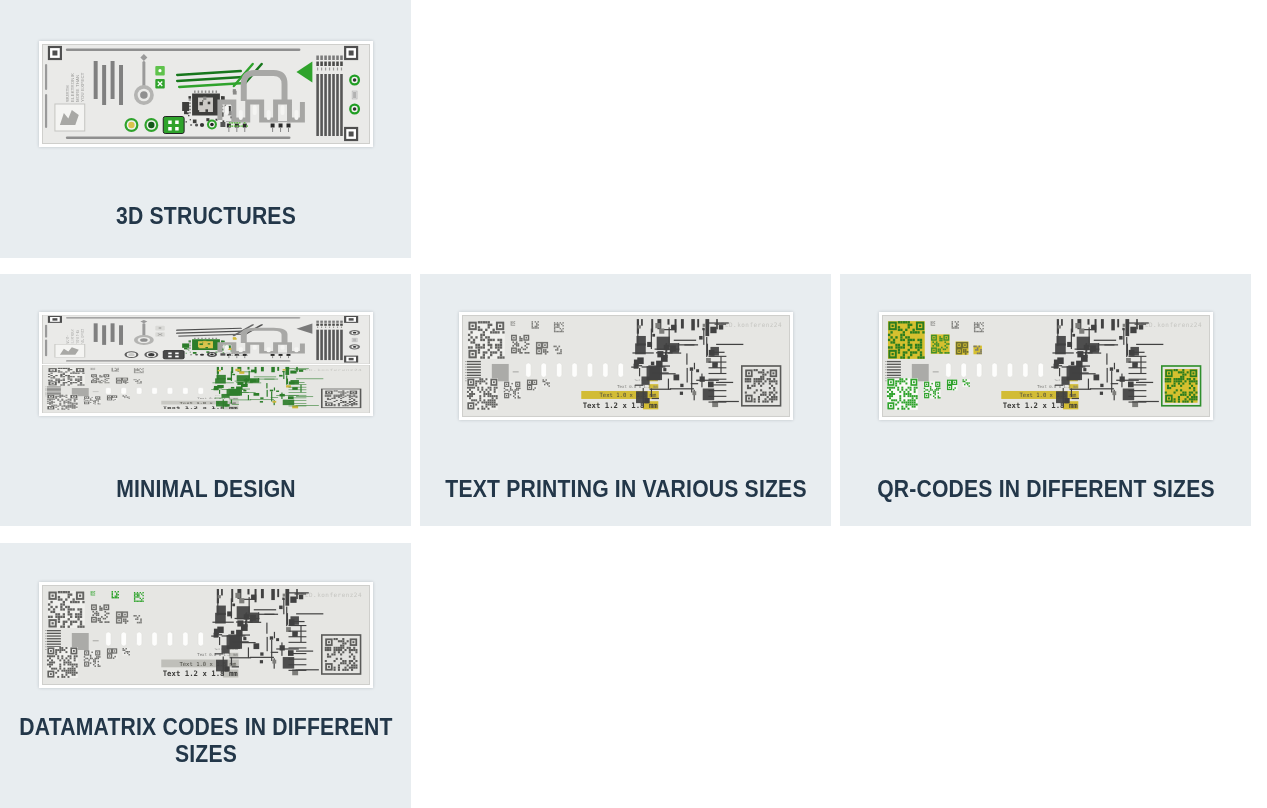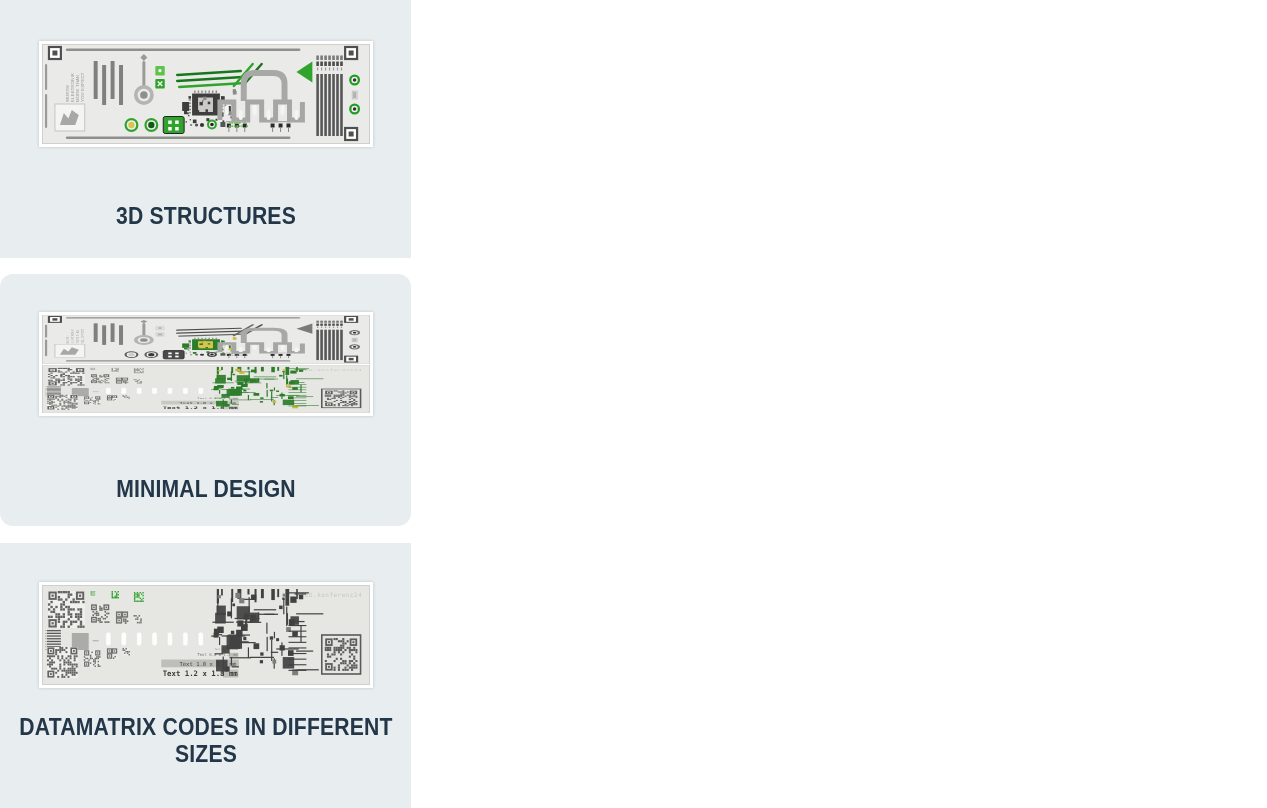--- a/index.html
+++ b/index.html
@@ -1,21 +1,21 @@
 <!DOCTYPE html>
 <html><head>
 <meta charset="utf-8">
 <style>
   html,body{margin:0;padding:0;background:#fff;font-family:"Liberation Sans",sans-serif;}
   .page{width:1267px;height:808px;overflow:hidden;background:#fff;position:relative;}
   .row{display:flex;gap:9px;margin-bottom:16px;}
   .row.r2{margin-bottom:17px;}
   .card{position:relative;width:411px;background:#e8edf0;margin:0;}
   .row.r1 .card{height:258px;}
-  .row.r2 .card{height:252px;border-radius:13px;}
+  .row.r2 .card{height:252px;}
   .row.r3 .card{height:308px;}
   .imgwrap{margin:0 auto;width:328px;border:3px solid #fff;box-shadow:0 0 3px rgba(40,50,60,.22);background:#fff;}
   .row.r1 .imgwrap{margin-top:41px;}
   .row.r2 .imgwrap{margin-top:38px;}
   .row.r3 .imgwrap{margin-top:39px;}
   .imgwrap svg{display:block;}
   .strips svg + svg{margin-top:1px;}
   .caption{position:absolute;width:440px;left:calc(50% - 220px);top:203px;text-align:center;
     font-weight:bold;font-size:23px;line-height:27px;letter-spacing:.2px;color:#233749;
     transform:scaleX(0.92);}
@@ -956,20 +956,36 @@
       <div class="imgwrap strips">
         <svg class="pcba va-minimal" width="328" height="49" viewBox="0 0 330 100" preserveAspectRatio="none">
             <use href="#sym-a" xlink:href="#sym-a"></use>
           </svg>
         <svg class="pcbb vb-minimal" width="328" height="48" viewBox="0 0 330 100" preserveAspectRatio="none">
             <use href="#sym-b" xlink:href="#sym-b"></use>
           </svg>
       </div>
       <figcaption class="caption">MINIMAL DESIGN</figcaption>
     </figure>
+    <figure class="card">
+      <div class="imgwrap">
+        <svg class="pcbb vb-text" width="328" height="102" viewBox="0 0 330 100" preserveAspectRatio="none">
+            <use href="#sym-b" xlink:href="#sym-b"></use>
+          </svg>
+      </div>
+      <figcaption class="caption">TEXT PRINTING IN VARIOUS SIZES</figcaption>
+    </figure>
+    <figure class="card">
+      <div class="imgwrap">
+        <svg class="pcbb vb-qr" width="328" height="102" viewBox="0 0 330 100" preserveAspectRatio="none">
+            <use href="#sym-b" xlink:href="#sym-b"></use>
+          </svg>
+      </div>
+      <figcaption class="caption">QR-CODES IN DIFFERENT SIZES</figcaption>
+    </figure>
   </div>
 
   <div class="row r3">
     <figure class="card">
       <div class="imgwrap">
         <svg class="pcbb vb-dm" width="328" height="100" viewBox="0 0 330 100" preserveAspectRatio="none">
             <use href="#sym-b" xlink:href="#sym-b"></use>
           </svg>
       </div>
       <figcaption class="caption">DATAMATRIX CODES IN DIFFERENT SIZES</figcaption>

